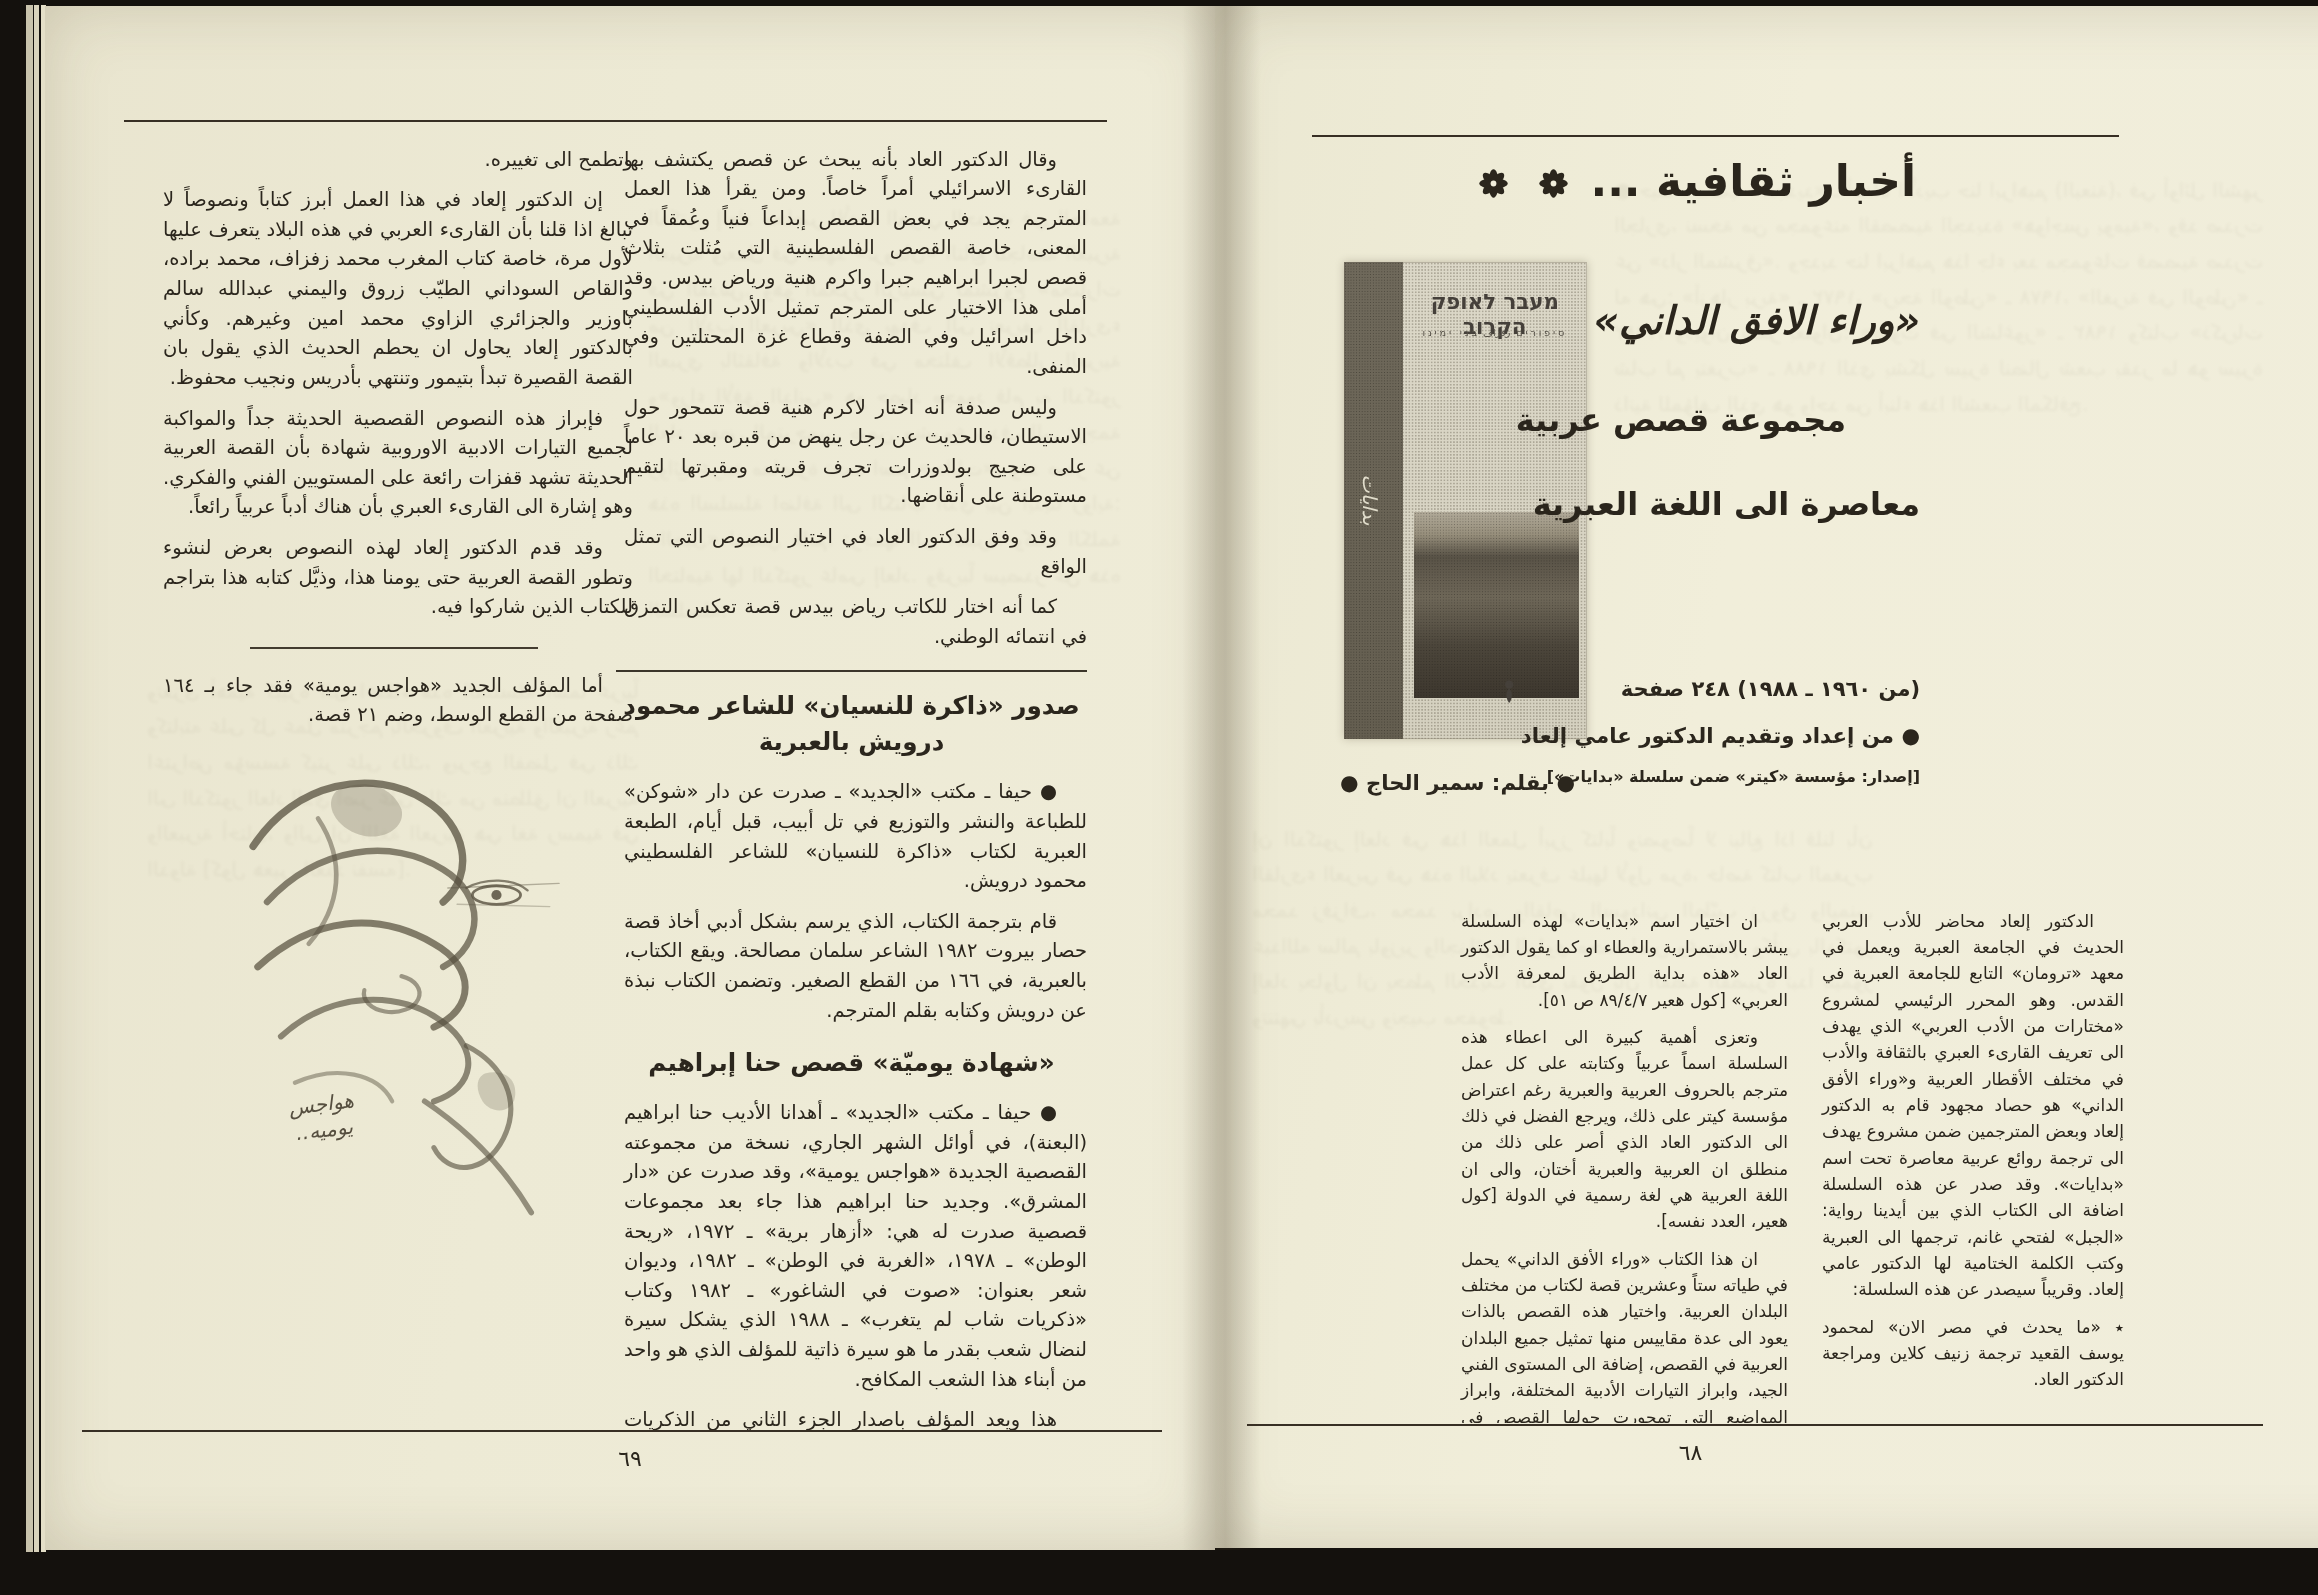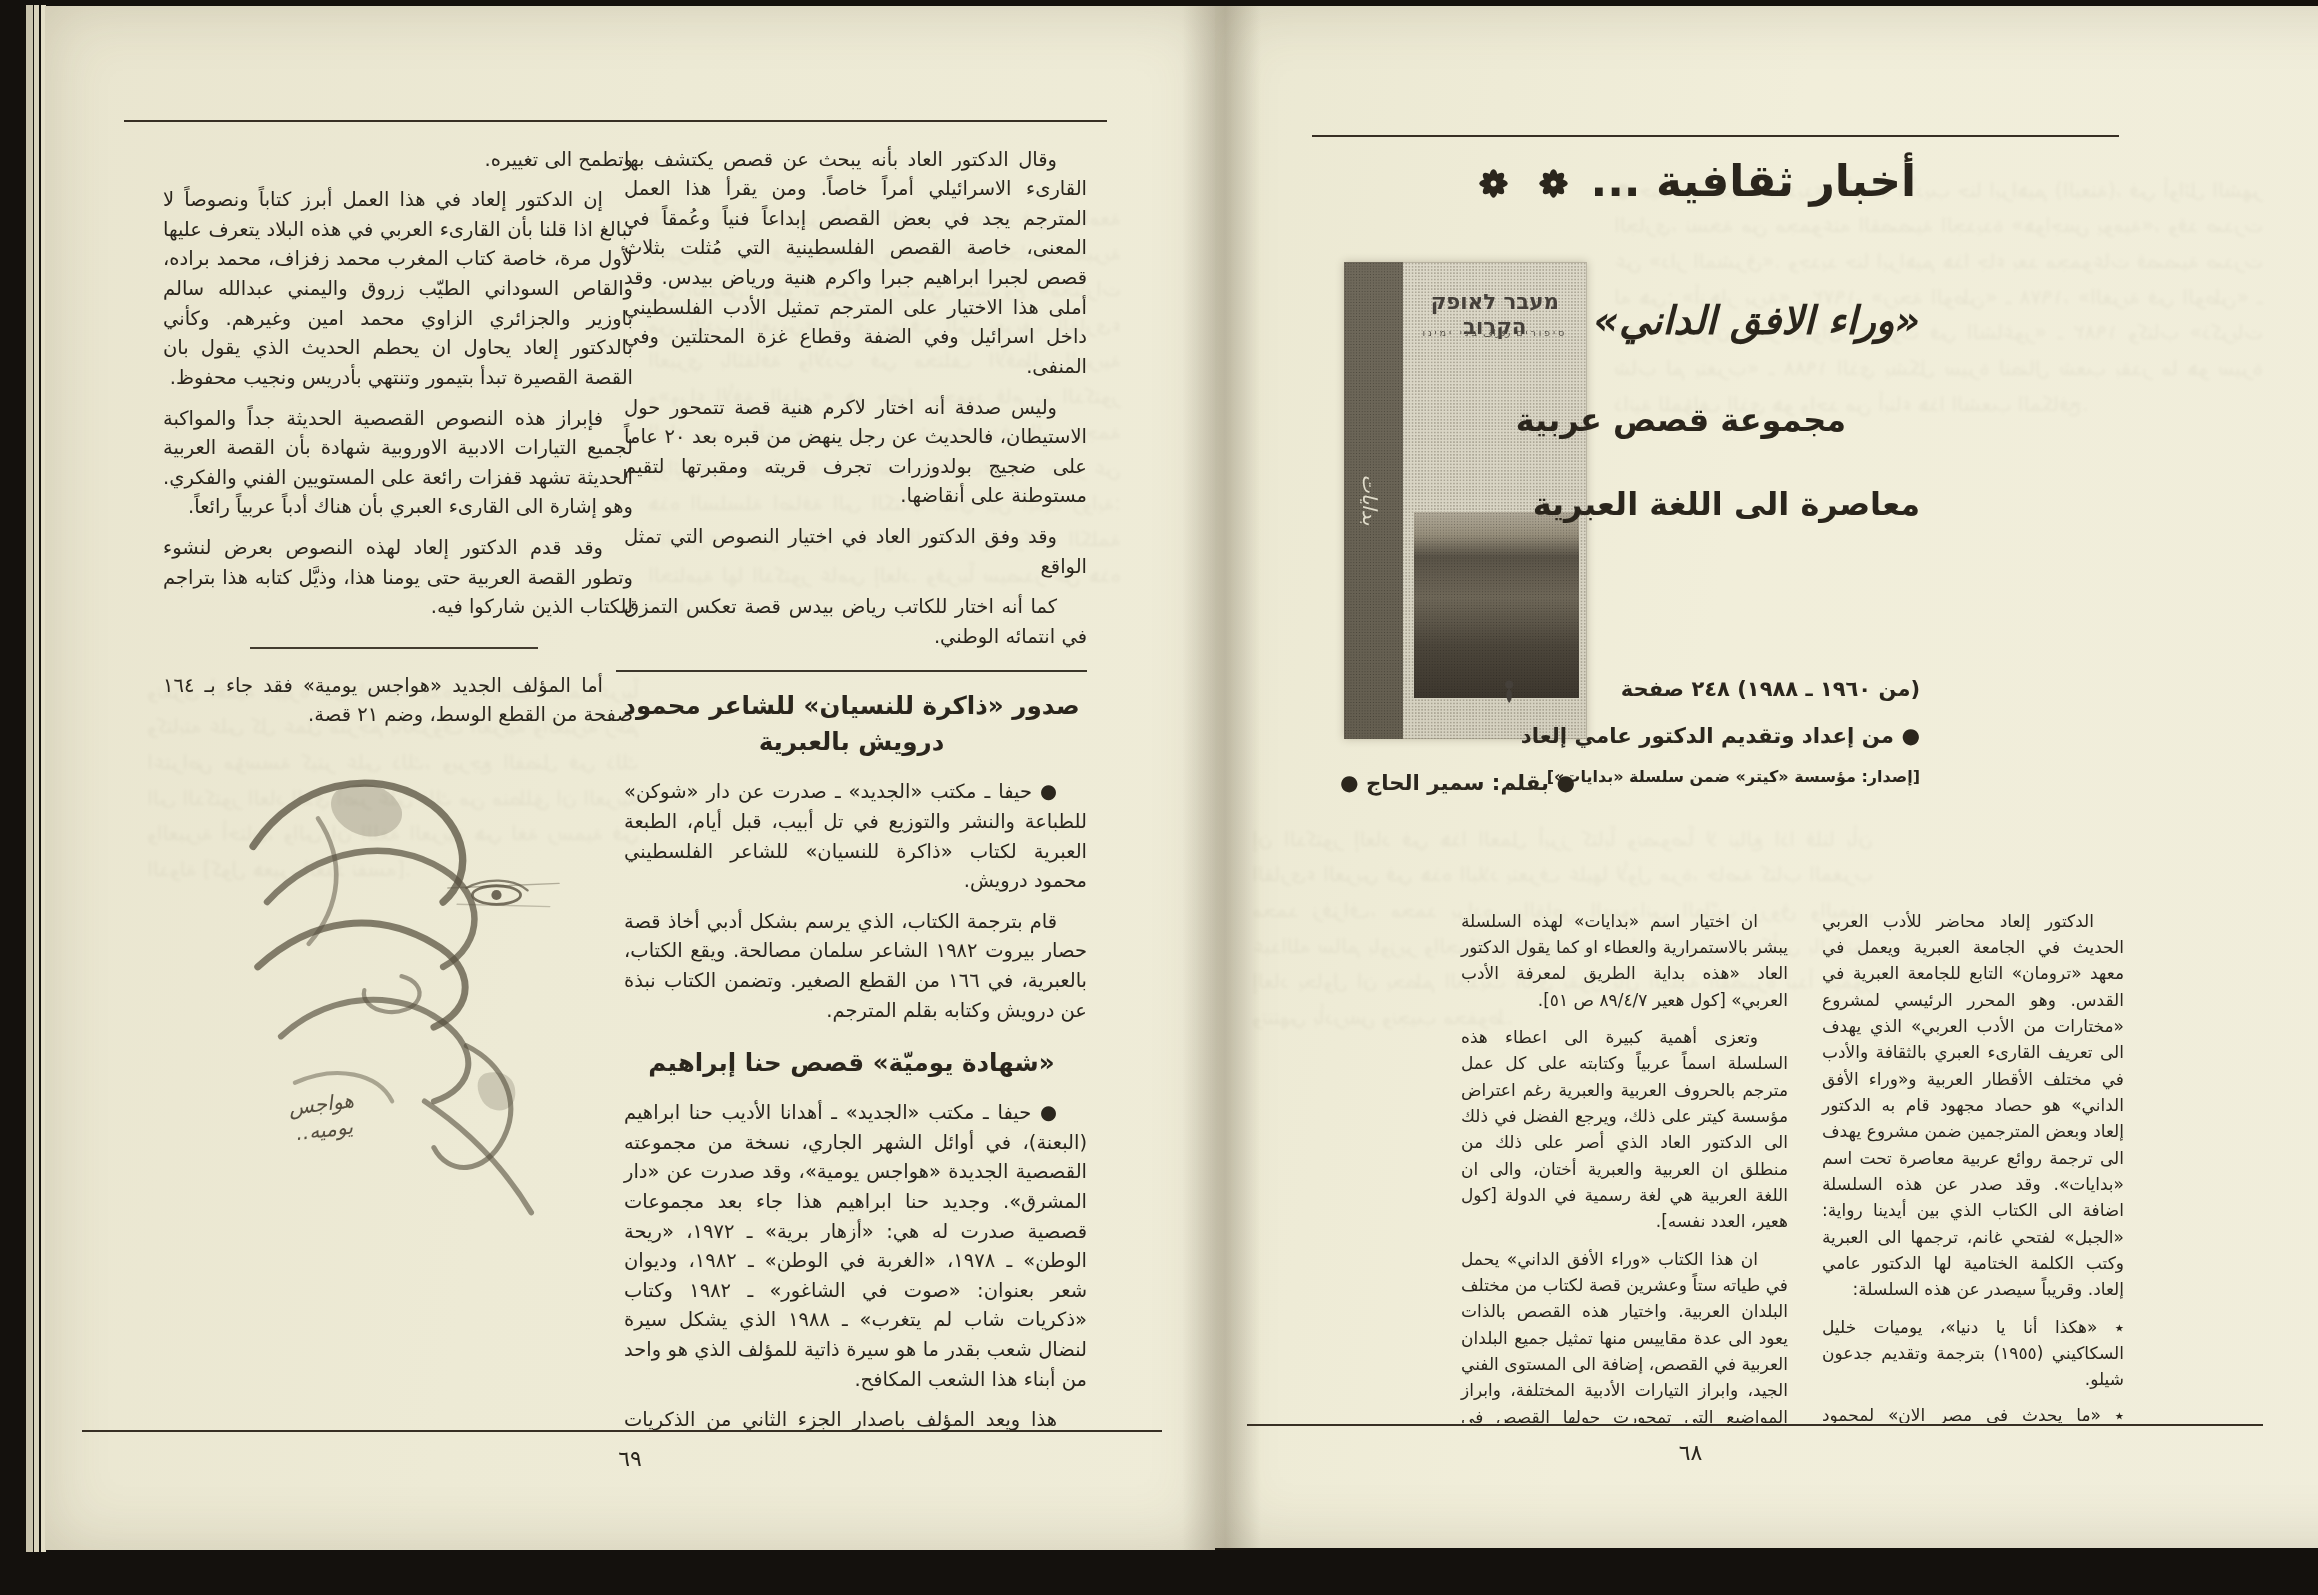--- a/index.html
+++ b/index.html
@@ -217,21 +217,20 @@
     <div class="abs bigtitle t3" style="left:246px;top:479px;width:459px;" dir="rtl">معاصرة الى اللغة العبرية</div>
 
     <div class="abs meta" style="left:246px;top:671px;width:459px;font-size:21px;" dir="rtl">(من ١٩٦٠ ـ ١٩٨٨) ٢٤٨ صفحة</div>
     <div class="abs meta" style="left:246px;top:717px;width:459px;font-size:21.3px;" dir="rtl">● من إعداد وتقديم الدكتور عامي إلعاد</div>
     <div class="abs meta" style="left:246px;top:761px;width:459px;font-size:16px;" dir="rtl">[إصدار: مؤسسة «كيتر» ضمن سلسلة «بدايات»]</div>
 
     <div class="abs byline" style="left:123px;top:764px;width:239px;font-size:21.3px;" dir="rtl">● بقلم: سمير الحاج ●</div>
 
     <div class="abs col" style="left:599px;top:902px;width:310px;height:515px;">
       <p class="p">الدكتور إلعاد محاضر للأدب العربي الحديث في الجامعة العبرية ويعمل في معهد «ترومان» التابع للجامعة العبرية في القدس. وهو المحرر الرئيسي لمشروع «مختارات من الأدب العربي» الذي يهدف الى تعريف القارىء العبري بالثقافة والأدب في مختلف الأقطار العربية و«وراء الأفق الداني» هو حصاد مجهود قام به الدكتور إلعاد وبعض المترجمين ضمن مشروع يهدف الى ترجمة روائع عربية معاصرة تحت اسم «بدايات». وقد صدر عن هذه السلسلة اضافة الى الكتاب الذي بين أيدينا رواية: «الجبل» لفتحي غانم، ترجمها الى العبرية وكتب الكلمة الختامية لها الدكتور عامي إلعاد. وقريباً سيصدر عن هذه السلسلة:</p>
-      <p class="p noind" style="margin-bottom:9.3px;">٭ «هكذا أنا يا دنيا»، يوميات خليل السكاكيني (١٩٥٥) بترجمة وتقديم جدعون شيلو.</p>
       <p class="p noind" style="margin-bottom:9.3px;">٭ «ما يحدث في مصر الان» لمحمود يوسف القعيد ترجمة زنيف كلاين ومراجعة الدكتور العاد.</p>
 
     </div>
 
     <div class="abs col" style="left:238px;top:902px;width:335px;height:515px;">
       <p class="p">ان اختيار اسم «بدايات» لهذه السلسلة يبشر بالاستمرارية والعطاء او كما يقول الدكتور العاد «هذه بداية الطريق لمعرفة الأدب العربي» [كول هعير ٨٩/٤/٧ ص ٥١].</p>
       <p class="p">وتعزى أهمية كبيرة الى اعطاء هذه السلسلة اسماً عربياً وكتابته على كل عمل مترجم بالحروف العربية والعبرية رغم اعتراض مؤسسة كيتر على ذلك، ويرجع الفضل في ذلك الى الدكتور العاد الذي أصر على ذلك من منطلق ان العربية والعبرية أختان، والى ان اللغة العربية هي لغة رسمية في الدولة [كول هعير، العدد نفسه].</p>
       <p class="p">ان هذا الكتاب «وراء الأفق الداني» يحمل في طياته ستاً وعشرين قصة لكتاب من مختلف البلدان العربية. واختيار هذه القصص بالذات يعود الى عدة مقاييس منها تمثيل جميع البلدان العربية في القصص، إضافة الى المستوى الفني الجيد، وابراز التيارات الأدبية المختلفة، وابراز المواضيع التي تمحورت حولها القصص في الفترة الحديثة مثل الصراع بين القديم والجديد، والصراع بين الشرق والغرب. والغربة، والوحدة، والمرأة، وغيرها من المواضيع.</p>
     </div>
 

